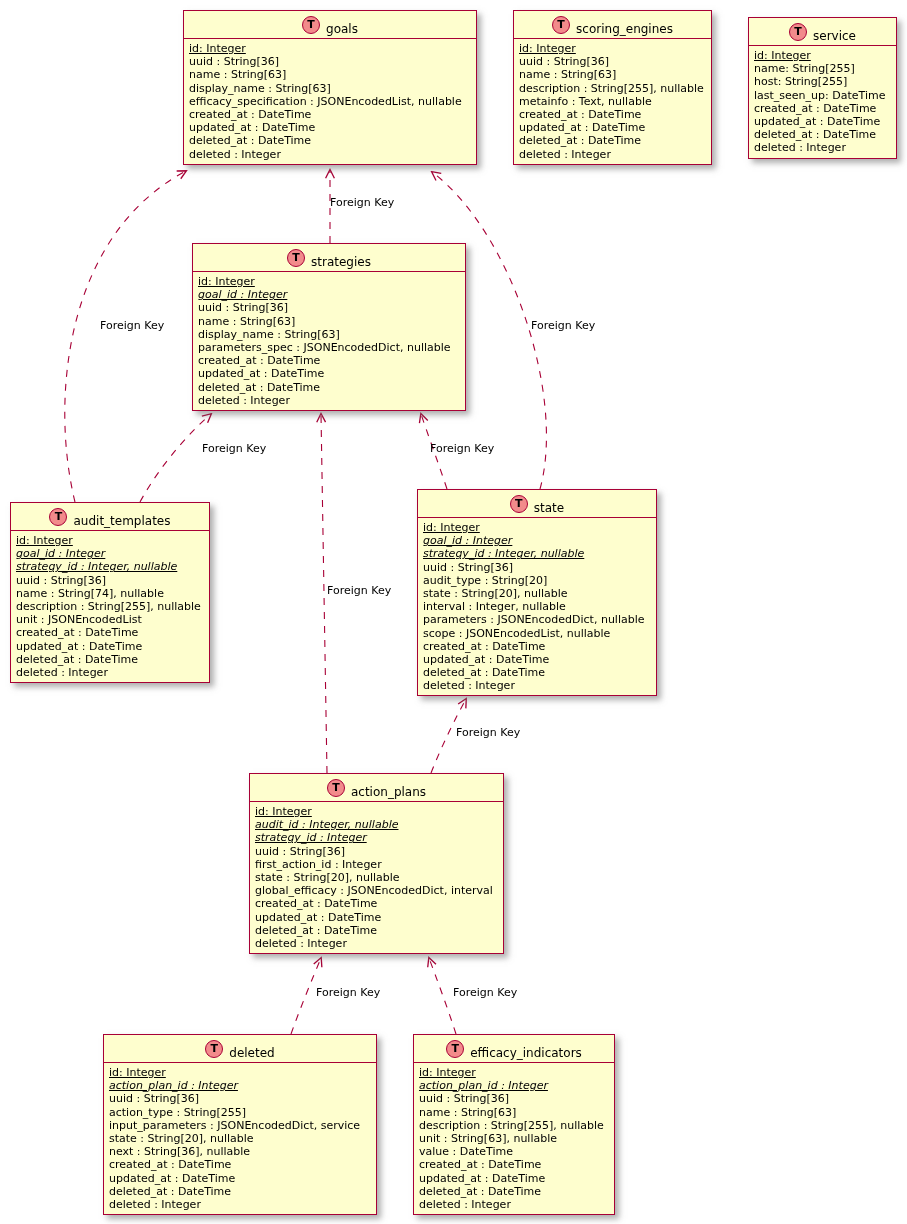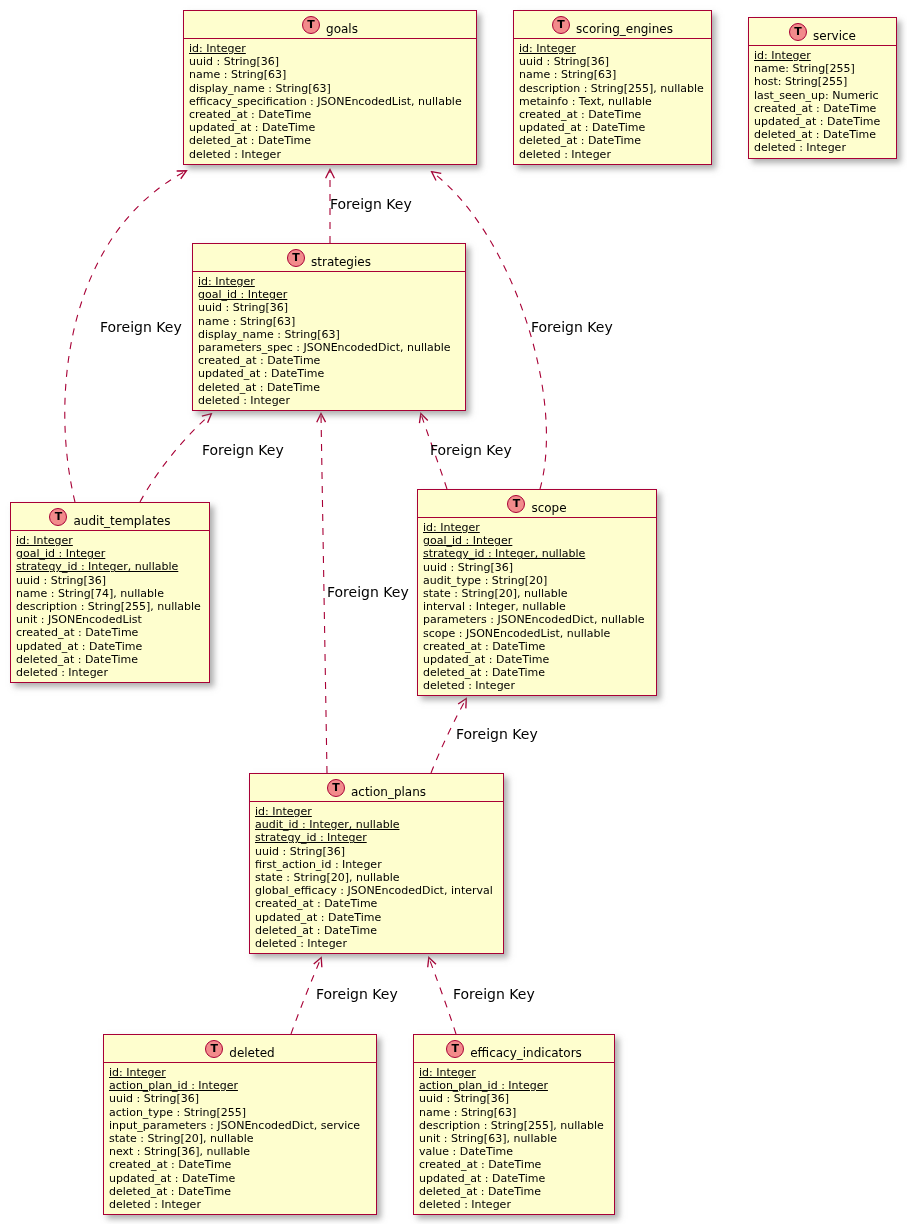--- a/index.html
+++ b/index.html
@@ -37,25 +37,25 @@
   .tbl-title { font-size: 12px; color: #000; margin-top: 8px; }
   .tbl-body { padding: 3px 0; }
   .field {
     font-size: 11px;
     line-height: 13.2px; height: 13.2px;
     padding-left: 5px; padding-right: 3px;
     white-space: nowrap; overflow: hidden;
     color: #000;
   }
   .field.pk { text-decoration: underline; }
-  .field.fk { text-decoration: underline; }
+  .field.fk { text-decoration: underline; font-style: italic; }
 
   .rel-label {
     position: absolute;
-    font-size: 14px; color: #000;
+    font-size: 11px; color: #000;
     white-space: nowrap;
     z-index: 3;
   }
 </style>
 </head>
 <body>
 
 <div id="canvas">
 
   <svg class="rel-layer" width="907" height="1224" viewBox="0 0 907 1224">
@@ -113,21 +113,21 @@
     </div>
   <div class="uml-table" style="left:748px; top:17px;  width:149px;">
       <div class="tbl-header">
         <span class="tbl-circle">T</span>
         <span class="tbl-title">service</span>
       </div>
       <div class="tbl-body">
         <div class="field pk">id: Integer</div>
         <div class="field">name: String[255]</div>
         <div class="field">host: String[255]</div>
-        <div class="field">last_seen_up: Numeric</div>
+        <div class="field">last_seen_up: DateTime</div>
         <div class="field">created_at : DateTime</div>
         <div class="field">updated_at : DateTime</div>
         <div class="field">deleted_at : DateTime</div>
         <div class="field">deleted : Integer</div>
       </div>
     </div>
   <div class="uml-table" style="left:192px; top:243px; width:274px;">
       <div class="tbl-header">
         <span class="tbl-circle">T</span>
         <span class="tbl-title">strategies</span>
@@ -160,21 +160,21 @@
         <div class="field">unit : JSONEncodedList</div>
         <div class="field">created_at : DateTime</div>
         <div class="field">updated_at : DateTime</div>
         <div class="field">deleted_at : DateTime</div>
         <div class="field">deleted : Integer</div>
       </div>
     </div>
   <div class="uml-table" style="left:417px; top:489px; width:240px;">
       <div class="tbl-header">
         <span class="tbl-circle">T</span>
-        <span class="tbl-title">scope</span>
+        <span class="tbl-title">state</span>
       </div>
       <div class="tbl-body">
         <div class="field pk">id: Integer</div>
         <div class="field fk">goal_id : Integer</div>
         <div class="field fk">strategy_id : Integer, nullable</div>
         <div class="field">uuid : String[36]</div>
         <div class="field">audit_type : String[20]</div>
         <div class="field">state : String[20], nullable</div>
         <div class="field">interval : Integer, nullable</div>
         <div class="field">parameters : JSONEncodedDict, nullable</div>

